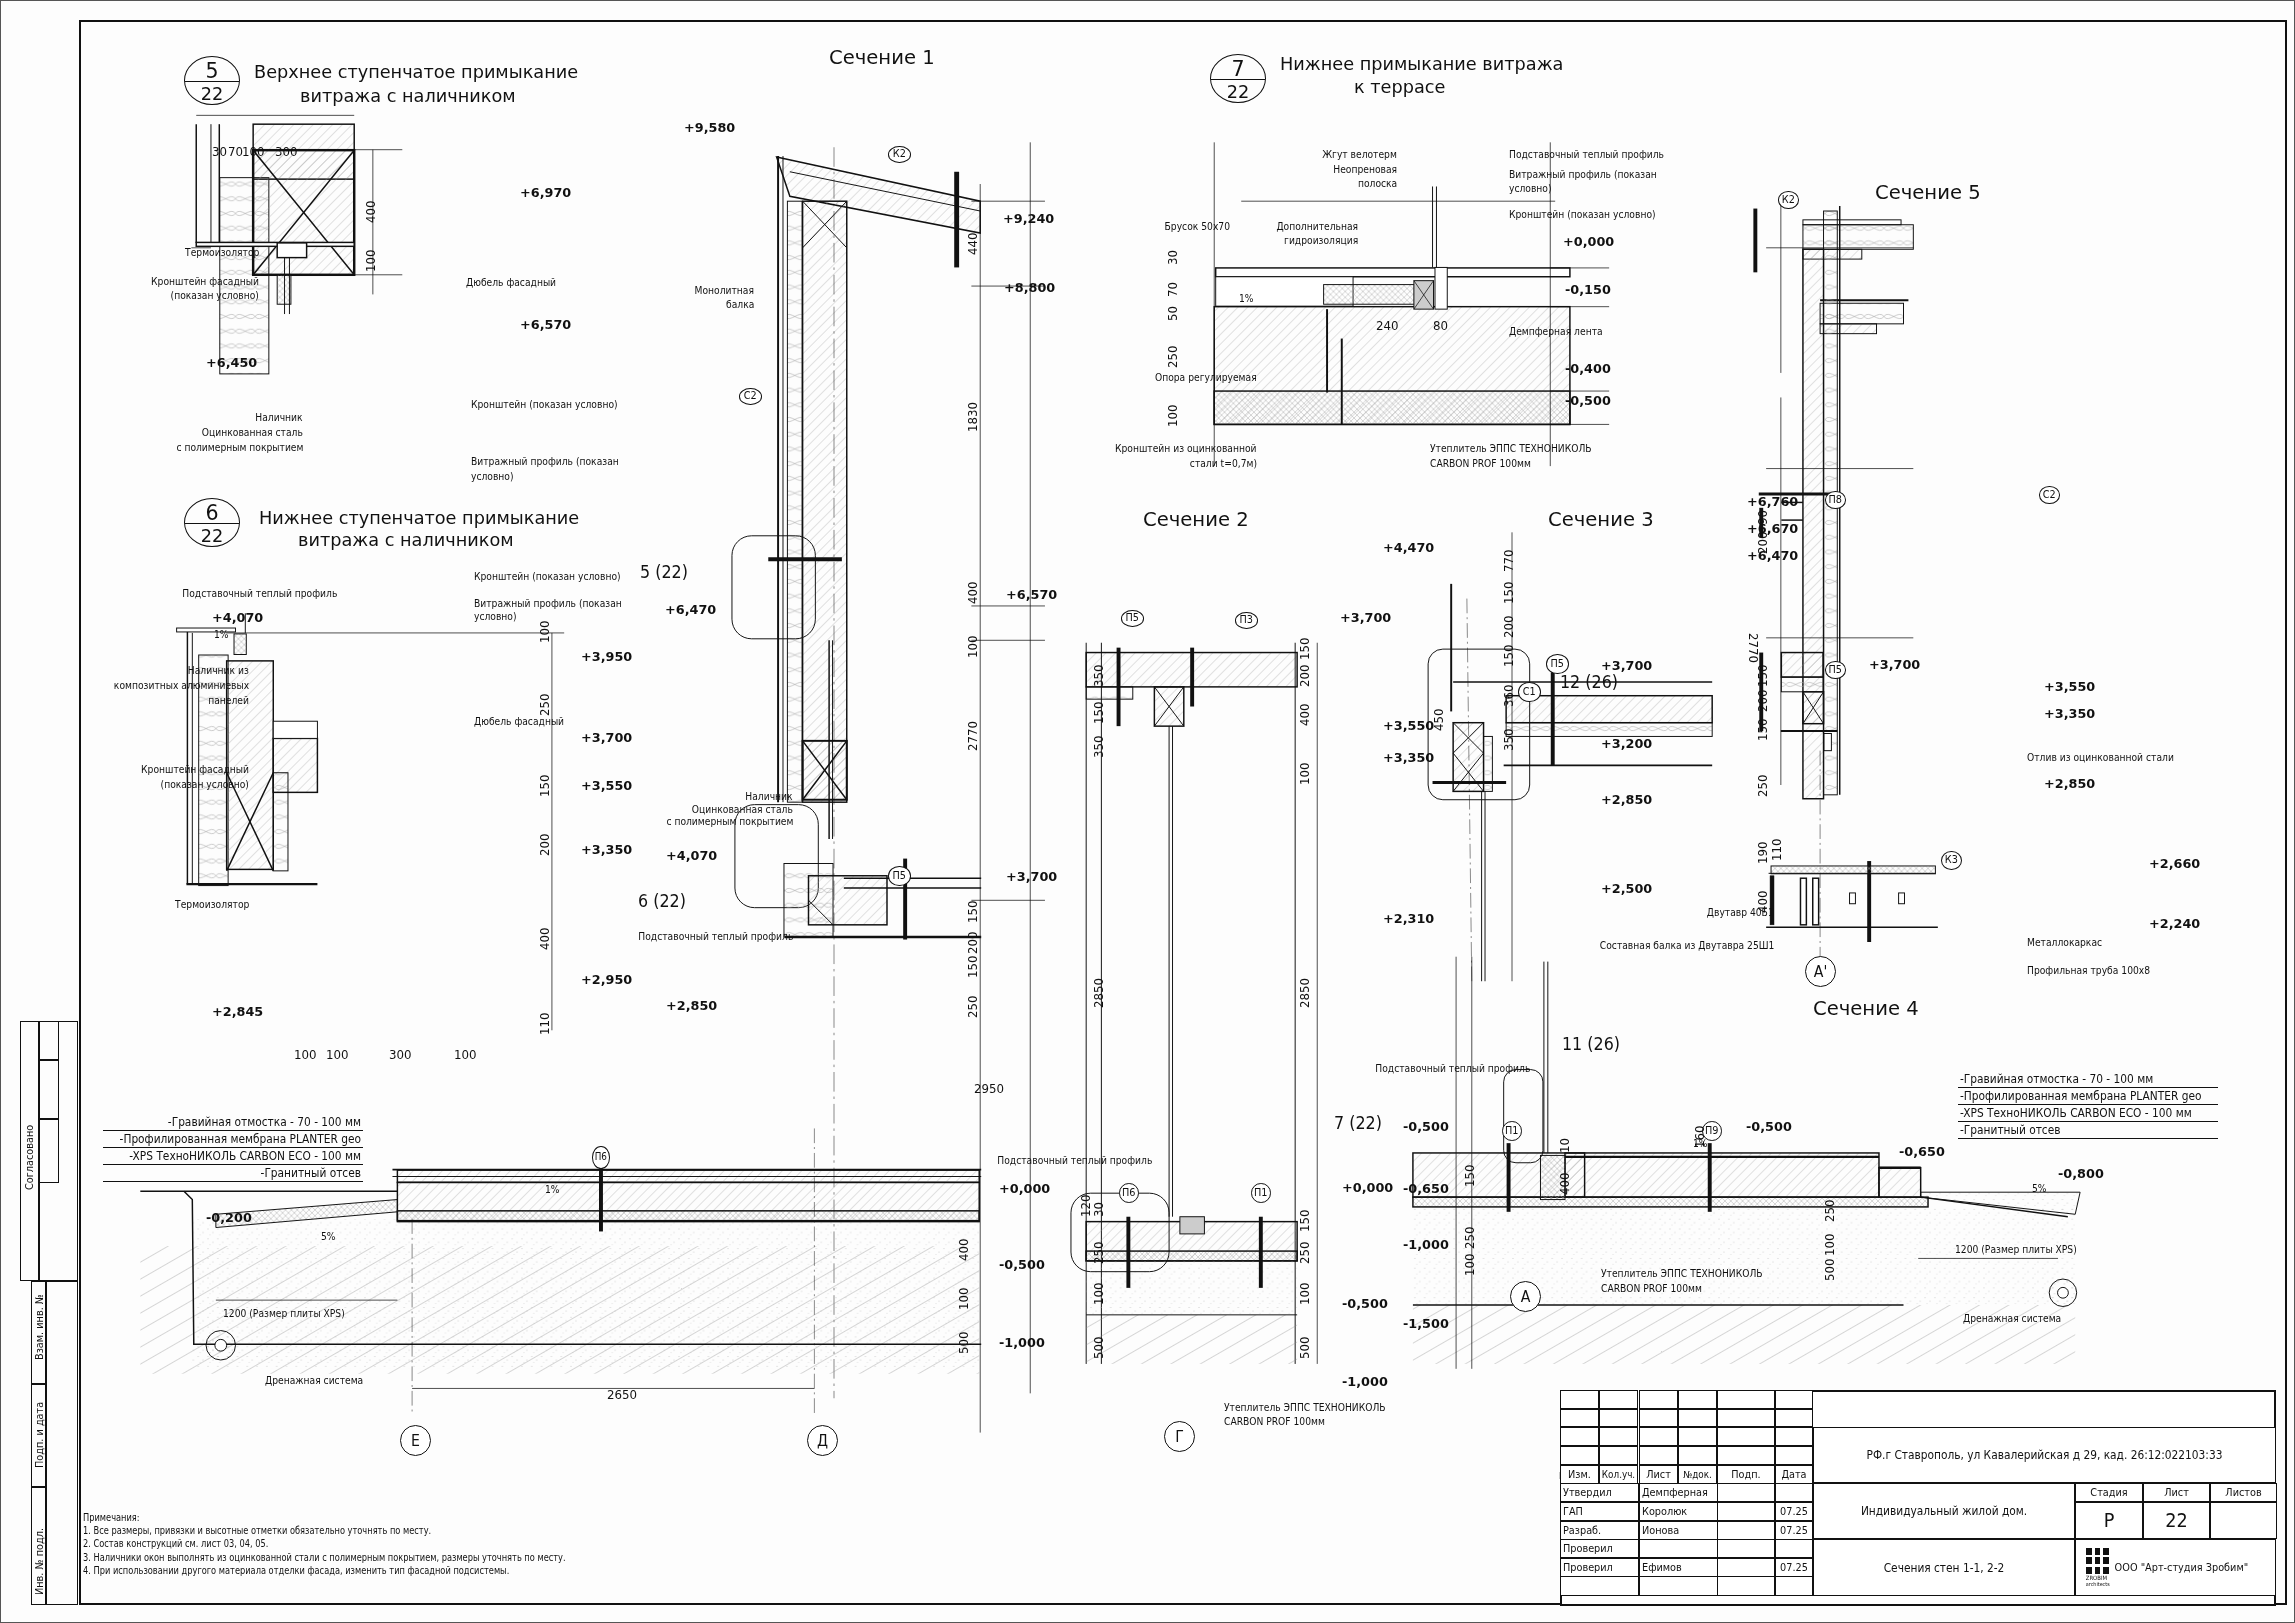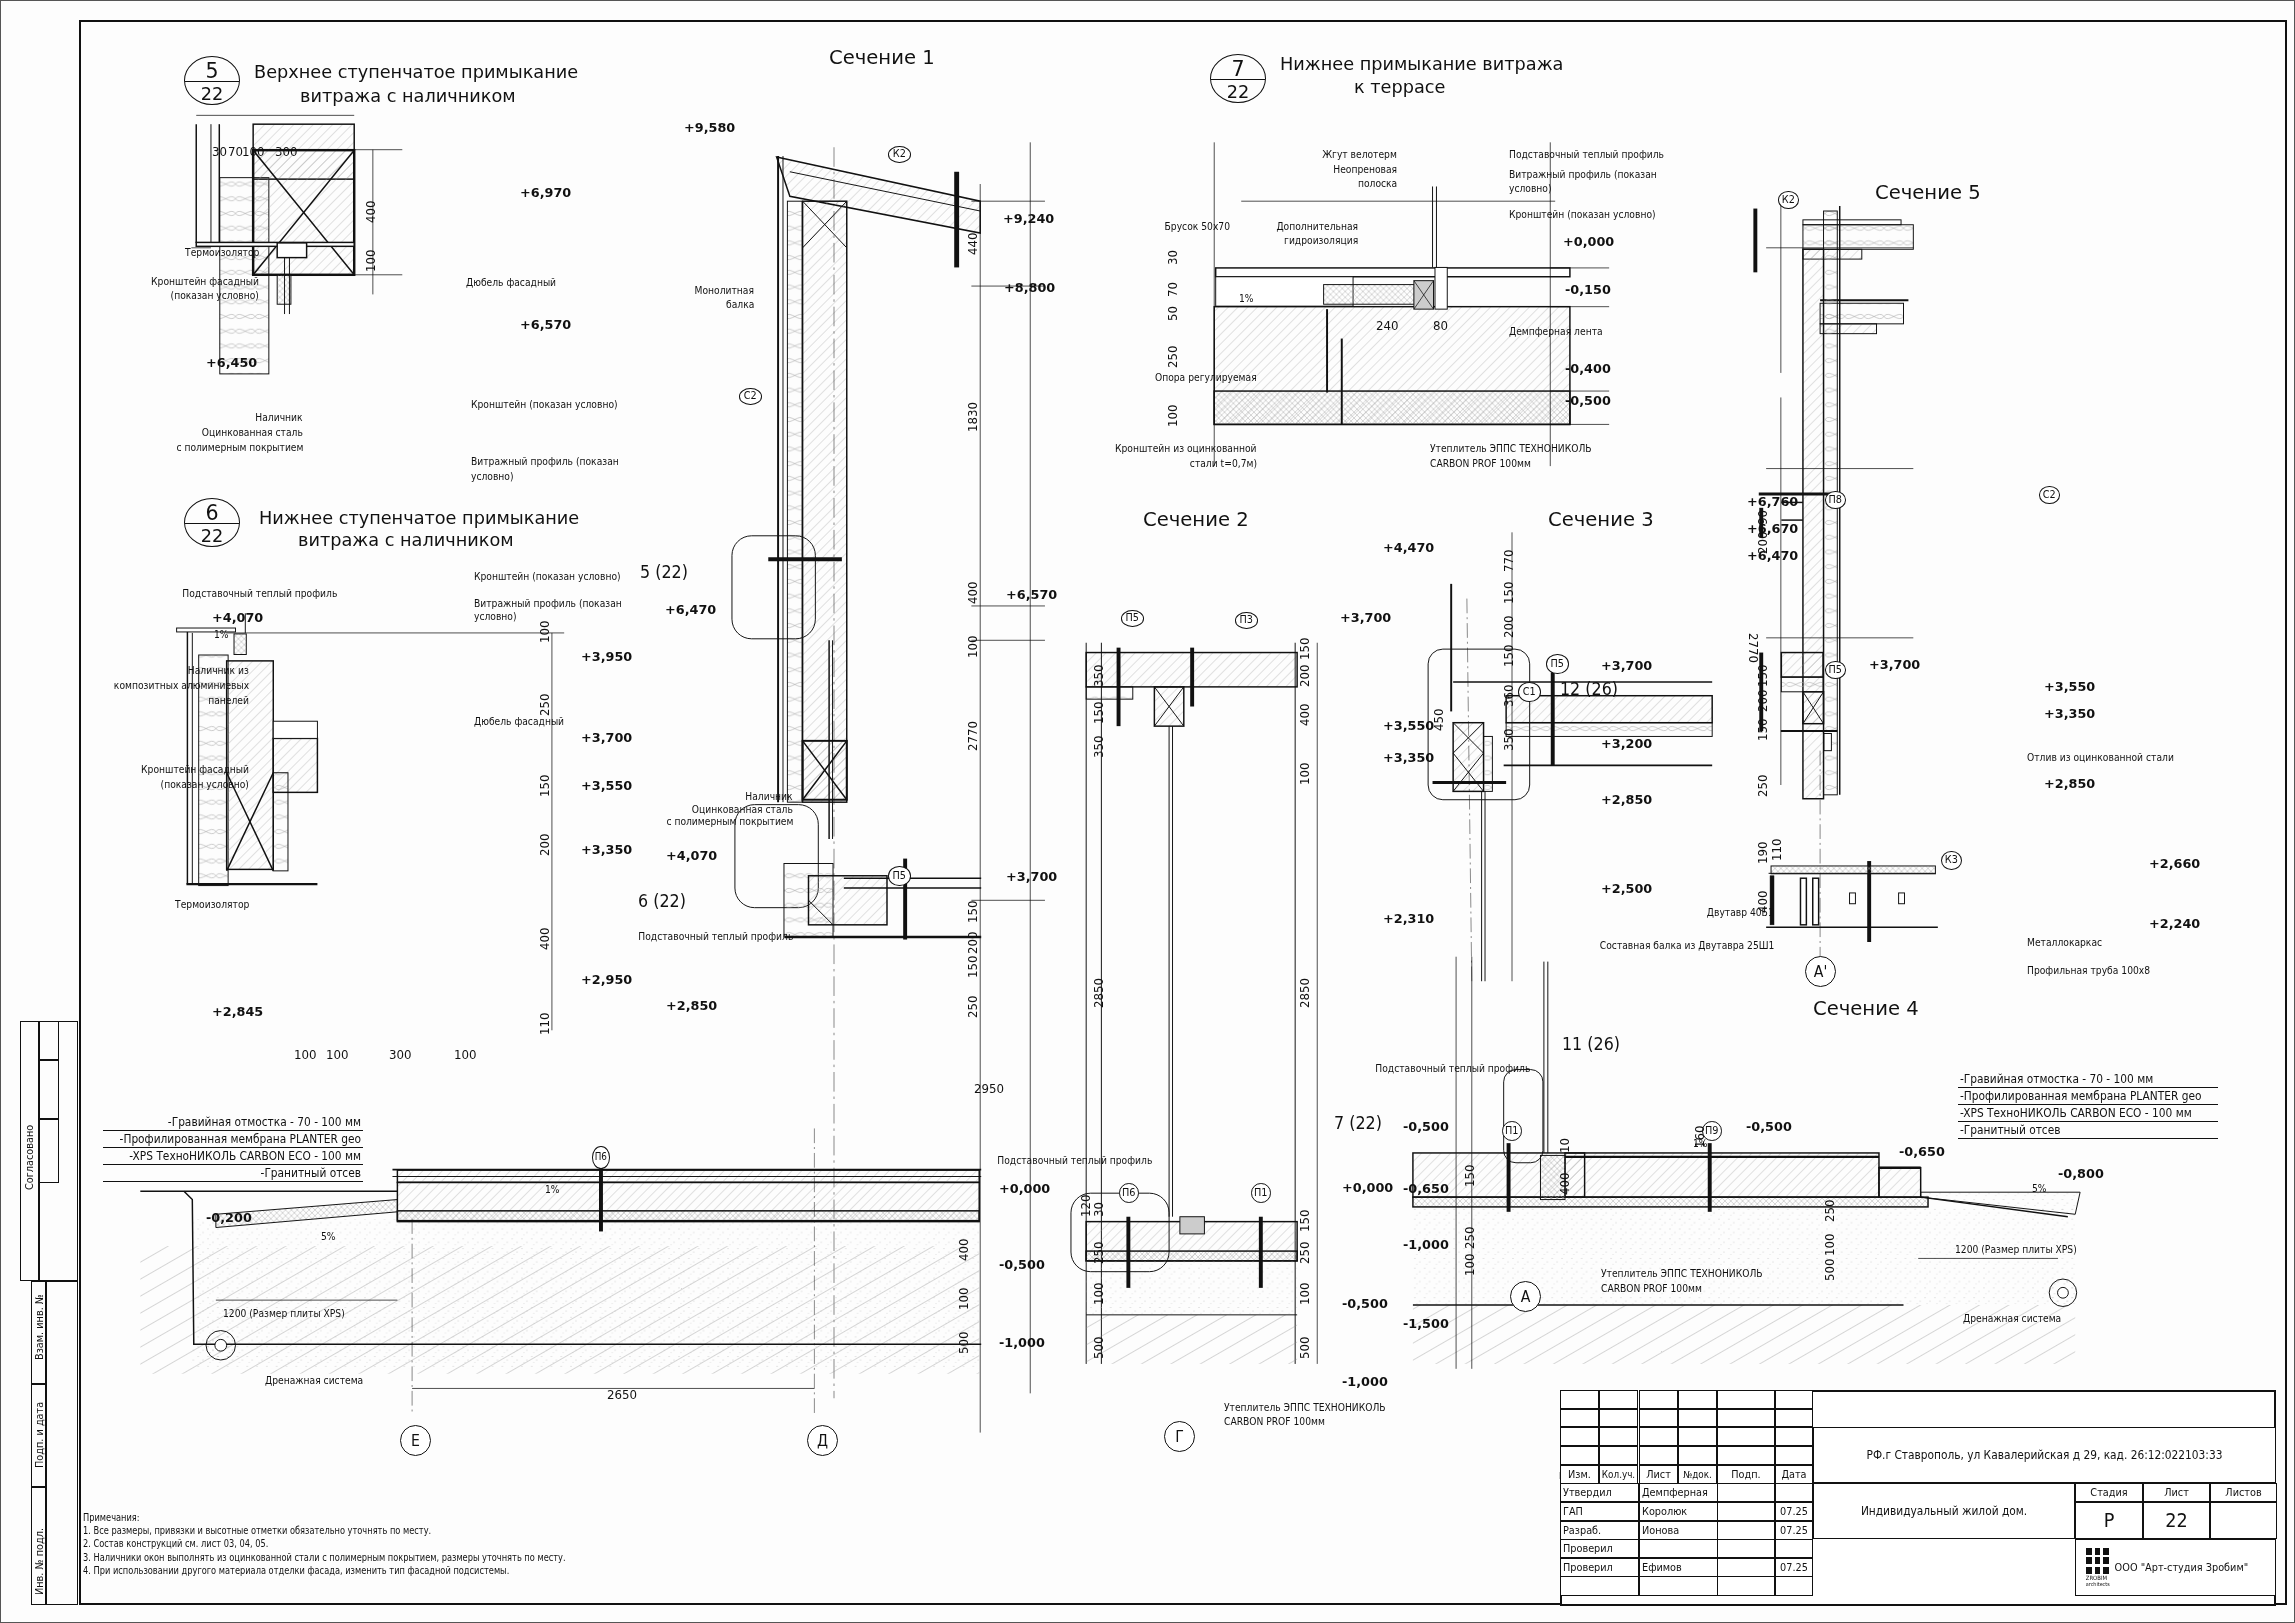--- a/index.html
+++ b/index.html
@@ -493,21 +493,21 @@
   <div class="t elev" style="left:1383px;top:913px;">+2,310</div>
   <div class="t dimv" style="left:1504px;top:572px;">770</div>
   <div class="t dimv" style="left:1504px;top:604px;">150</div>
   <div class="t dimv" style="left:1504px;top:638px;">200</div>
   <div class="t dimv" style="left:1504px;top:667px;">150</div>
   <div class="t dimv" style="left:1504px;top:707px;">360</div>
   <div class="t dimv" style="left:1504px;top:751px;">350</div>
   <div class="t dimv" style="left:1434px;top:731px;">450</div>
   <div class="tag" style="left:1546px;top:654px;width:22.6px;height:19.6px;line-height:17.7px;">П5</div>
   <div class="tag" style="left:1518px;top:681px;width:22.6px;height:19.6px;line-height:17.7px;top:686px;top:682px;">С1</div>
-  <div class="refmark" style="left:1560px;top:673px;top:672px;margin-top:7px;">12 (26)</div>
+  <div class="refmark" style="left:1560px;top:673px;top:672px;">12 (26)</div>
 
   <div class="t sec-title" style="left:1813px;top:999px;">Сечение 4</div>
   <div class="refmark" style="left:1562px;top:1034px;">11 (26)</div>
   <div class="t lbl-r" style="right:765px;top:1064px;">Подставочный теплый профиль</div>
   <div class="tag" style="left:1502px;top:1121px;width:19.6px;height:19.6px;line-height:17.7px;">П1</div>
   <div class="tag" style="left:1702px;top:1121px;width:19.6px;height:19.6px;line-height:17.7px;">П9</div>
   <div class="t elev" style="left:1403px;top:1121px;">-0,500</div>
   <div class="t elev" style="left:1403px;top:1183px;">-0,650</div>
   <div class="t elev" style="left:1403px;top:1239px;">-1,000</div>
   <div class="t elev" style="left:1403px;top:1318px;">-1,500</div>
@@ -674,20 +674,21 @@
     <div class="cell" style="left:215px;top:186px;width:38px;height:19.6px;"></div>
 
     <div class="cell" style="left:253px;top:37px;width:463px;height:56px;font-size:11.8px;border-width:1.5px;">РФ.г Ставрополь, ул Кавалерийская д 29, кад. 26:12:022103:33</div>
     <div class="cell" style="left:253px;top:93px;width:262px;height:56px;font-size:11.8px;border-width:1.5px;">Индивидуальный жилой дом.</div>
     <div class="cell" style="left:515px;top:93px;width:68px;height:18.6px;font-size:10.8px;">Стадия</div>
     <div class="cell" style="left:583px;top:93px;width:67px;height:18.6px;font-size:10.8px;">Лист</div>
     <div class="cell" style="left:650px;top:93px;width:67px;height:18.6px;font-size:10.8px;">Листов</div>
     <div class="cell" style="left:515px;top:112px;width:68px;height:37px;font-size:19.6px;">Р</div>
     <div class="cell" style="left:583px;top:112px;width:67px;height:37px;font-size:19.6px;">22</div>
     <div class="cell" style="left:650px;top:112px;width:67px;height:37px;font-size:19.6px;"></div>
+    <div class="cell" style="left:253px;top:149px;width:262px;height:57px;font-size:11.8px;border-width:1.5px;">Сечения стен 1-1, 2-2</div>
     <div class="cell" style="left:515px;top:149px;width:201px;height:57px;border-width:1.5px;justify-content:flex-start;padding-left:9.8px;">
       <div style="display:flex;flex-direction:column;align-items:flex-start;margin-right:4.9px;">
         <div style="display:grid;grid-template-columns:repeat(3,5.9px);gap:2.9px;margin-bottom:2px;">
           <span style="width:5.9px;height:6.9px;background:#111;"></span>
             <span style="width:5.9px;height:6.9px;background:#111;"></span>
             <span style="width:5.9px;height:6.9px;background:#111;"></span>
           <span style="width:5.9px;height:6.9px;background:#111;"></span>
             <span style="width:5.9px;height:6.9px;background:#111;"></span>
             <span style="width:5.9px;height:6.9px;background:#111;"></span>
           <span style="width:5.9px;height:6.9px;background:#111;"></span>

